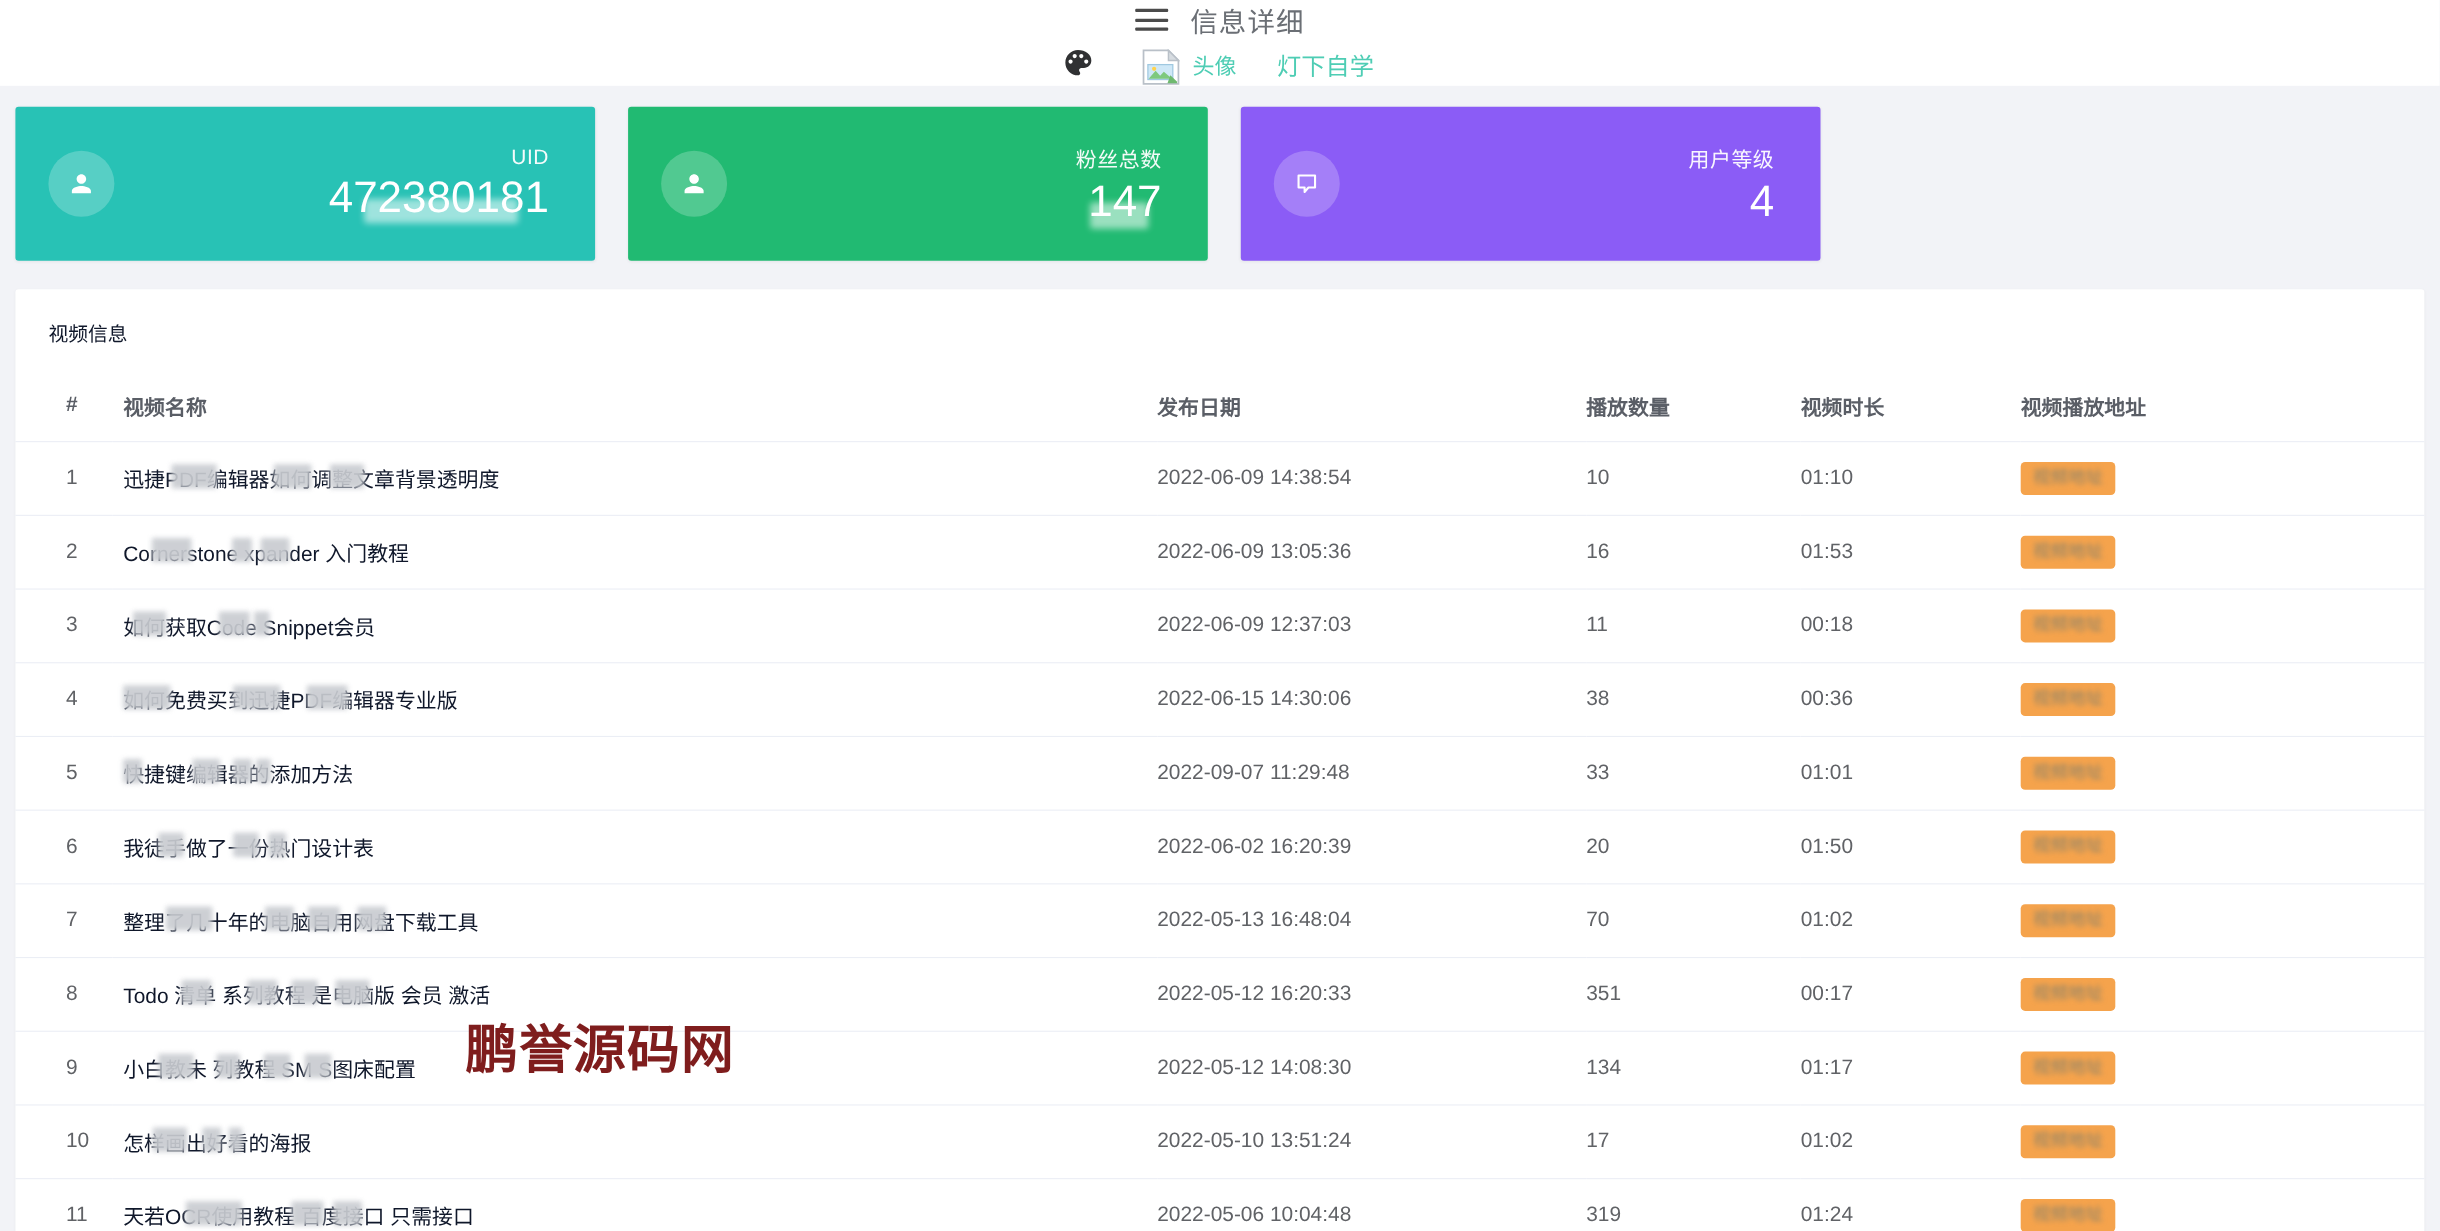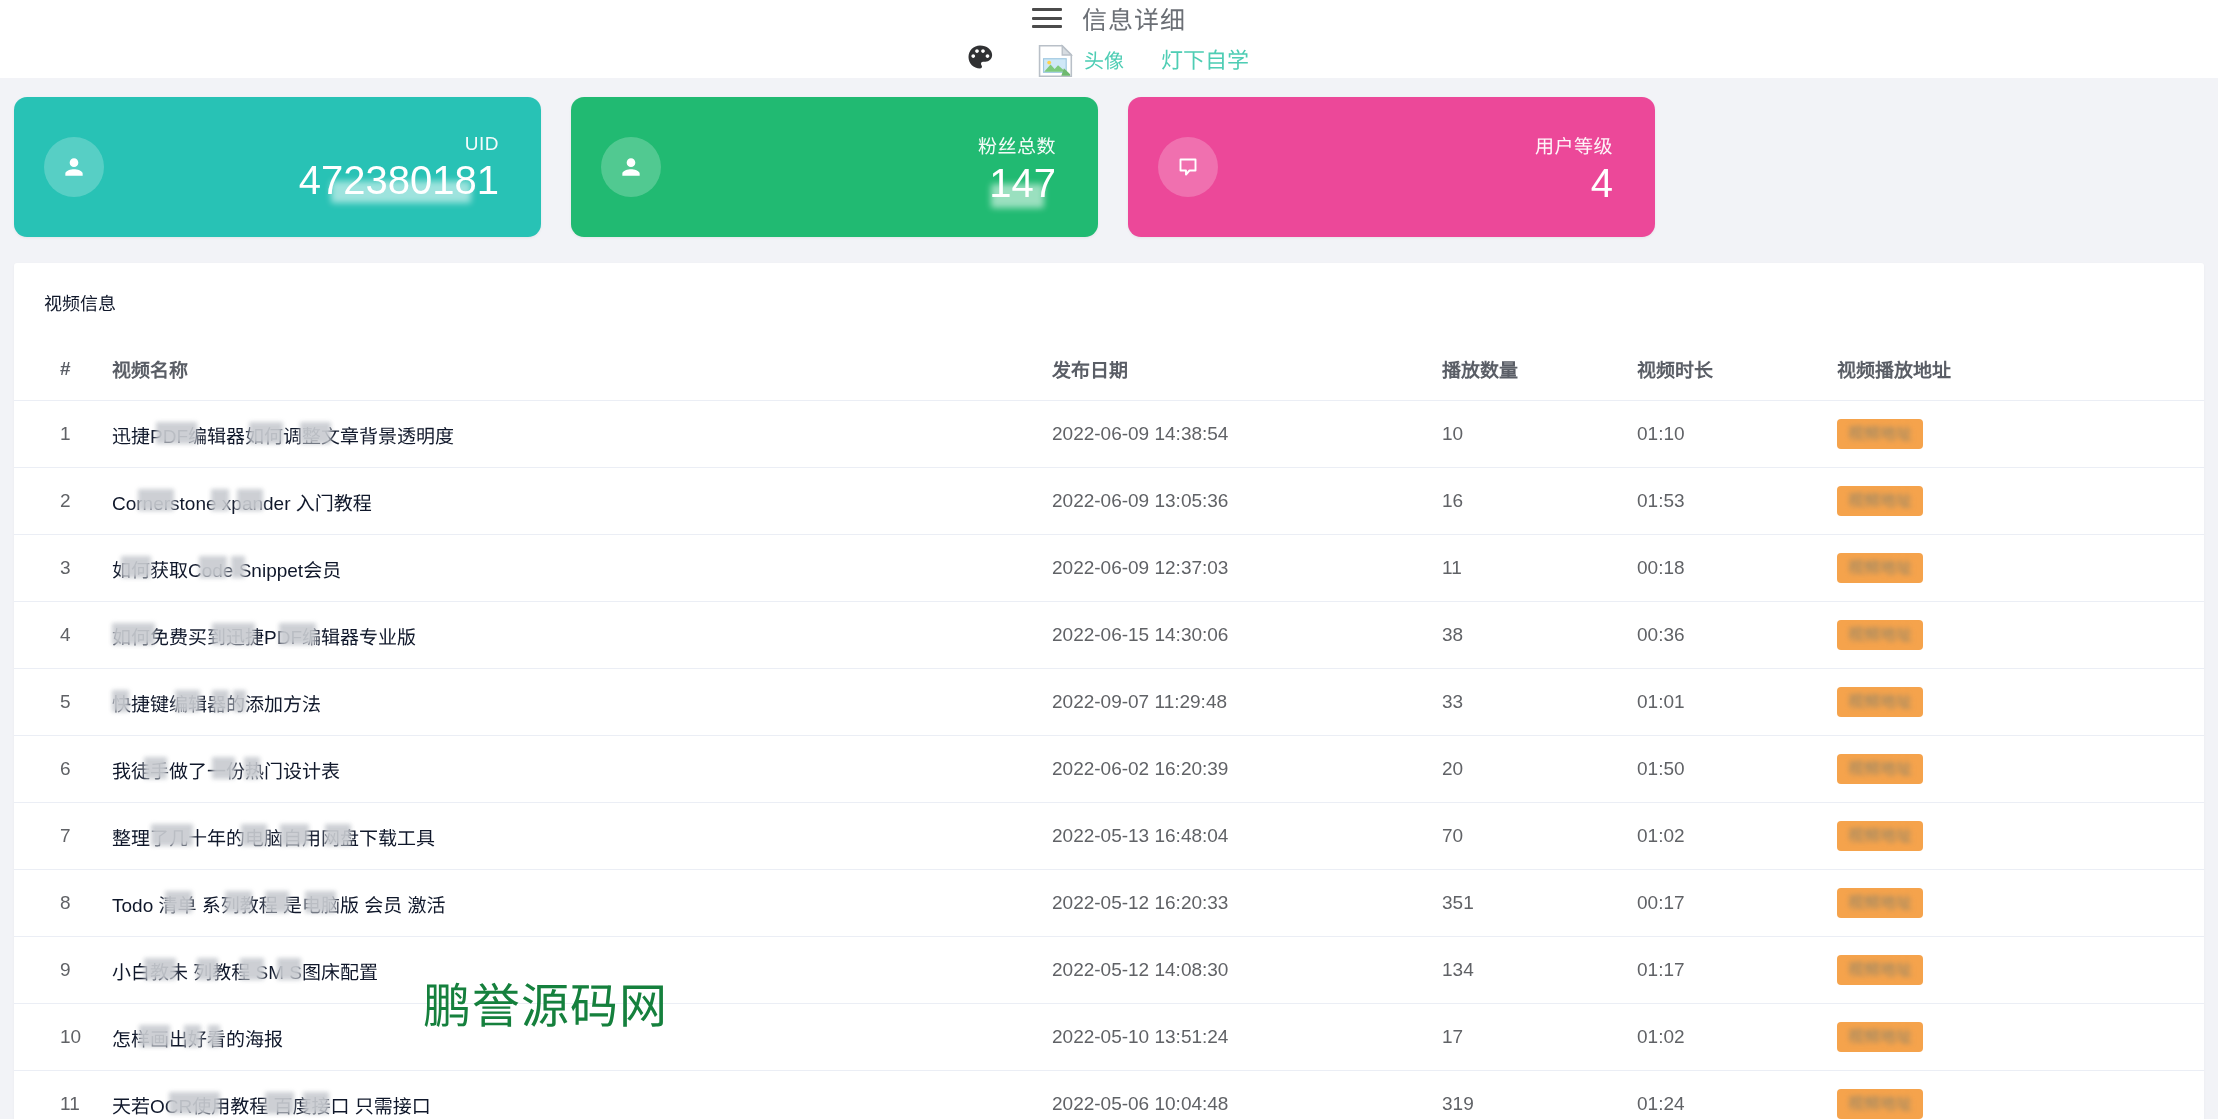--- a/index.html
+++ b/index.html
@@ -69,21 +69,21 @@
   
   .cards-row {
     display: flex;
     gap: 30px;
     padding: 19px 0 0 14px;
     margin-right: -14px;
   }
   .stat-card {
     flex: 0 0 527px;
     height: 140px;
-    border-radius: 13px;
+    border-radius: 3px;
     display: flex;
     align-items: center;
     justify-content: space-between;
     padding: 0 42px 0 30px;
     color: #ffffff;
     position: relative;
     overflow: hidden;
     box-shadow: 0 1px 3px rgba(0,0,0,0.06);
   }
   .card-icon-circle {
@@ -201,24 +201,24 @@
     filter: blur(2.6px);
     display: block;
     white-space: nowrap;
     font-size: 16px;
   }
 
   
   .watermark {
     position: absolute;
     left: 423px;
-    top: 967px;
+    top: 915px;
     font-size: 48px;
-    font-weight: 400;
-    color: #15803d;
+    font-weight: 700;
+    color: #7f1d1d;
     letter-spacing: 1px;
     pointer-events: none;
     z-index: 15;
     font-family: "DejaVu Sans", sans-serif;
   }
   .page-wrap { position: relative; width: 2218px; height: 1119px; }
 </style>
 </head>
 <body>
 
@@ -284,21 +284,21 @@
       </div>
       <div class="card-text">
         <div class="card-label">粉丝总数</div>
         <div class="card-value">
           <span>147</span>
           <span class="redact redact-fans"></span>
         </div>
       </div>
     </div>
 
-    <div class="stat-card" style="background:#ec4899;">
+    <div class="stat-card" style="background:#8b5cf6;">
       <div class="card-icon-circle">
         <svg viewBox="0 0 24 24" width="24" height="24" aria-hidden="true">
           <path fill="none" stroke="#ffffff" stroke-width="1.9" stroke-linejoin="round" d="M4.5 4.5h15v11h-6l-3.5 4v-4h-5.5z"></path>
         </svg>
       </div>
       <div class="card-text">
         <div class="card-label">用户等级</div>
         <div class="card-value">
           <span>4</span>
         </div>

